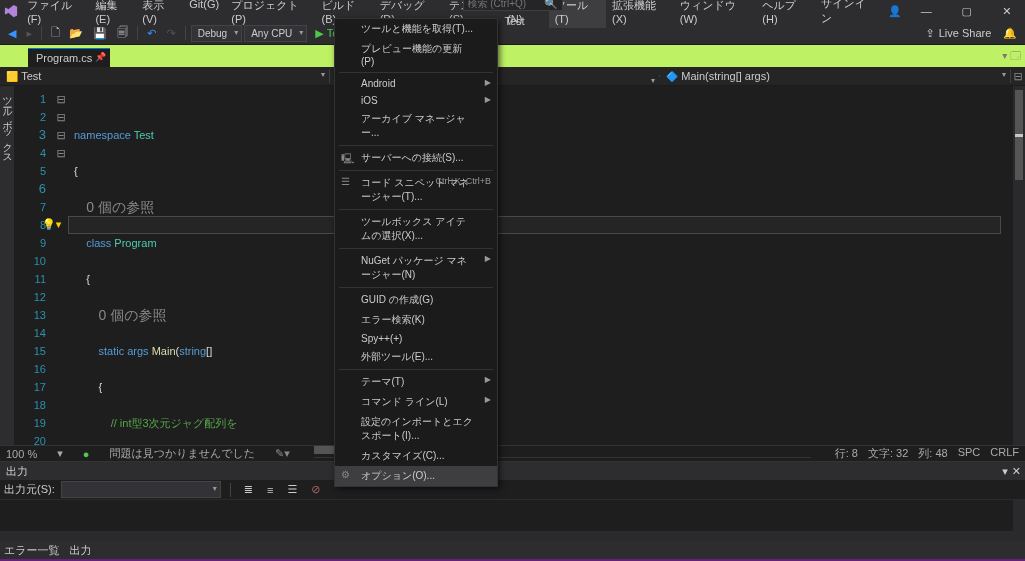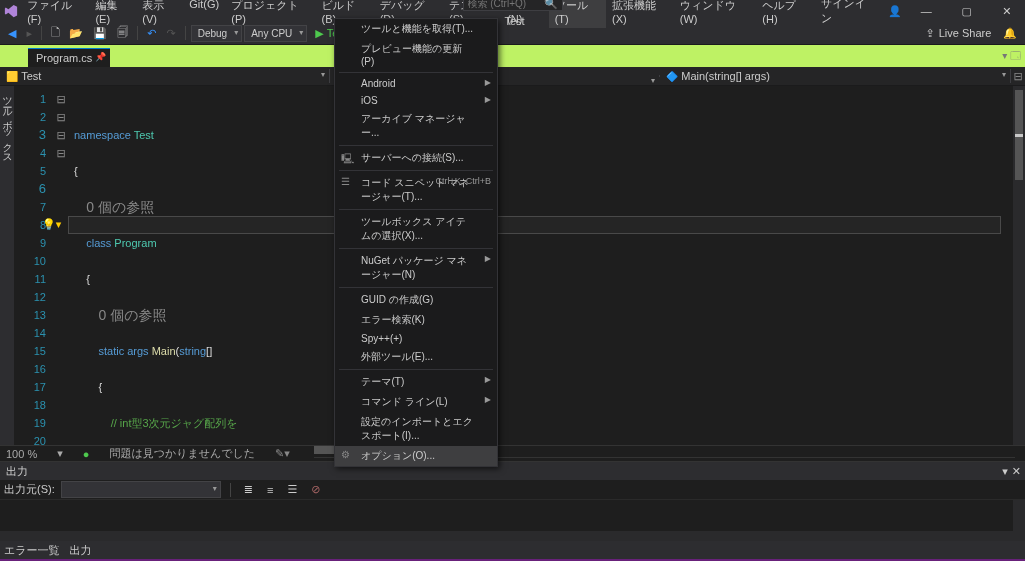--- a/index.html
+++ b/index.html
@@ -224,20 +224,27 @@
 
 <div class="statusline">
   <span>100 %</span>
     <span>▾</span>
   <span style="color:#4ec94e;">●</span>
     <span>問題は見つかりませんでした</span>
   <span style="color:#888;">✎▾</span>
   <span style="flex:1;border-bottom:1px solid #333;height:8px;margin:0 4px;position:relative;">
       <span style="position:absolute;left:0;width:30px;height:8px;background:#555;top:-4px;"></span>
     </span>
+  <div class="right">
+    <span>行: 8</span>
+    <span>文字: 32</span>
+    <span>列: 48</span>
+    <span>SPC</span>
+    <span>CRLF</span>
+  </div>
 </div>
 
 <div class="outputpanel">
   <div class="hdr">
       <span>出力</span>
       <span class="rctrl">
         <span>▾</span>
         <span>✕</span>
       </span>
     </div>
@@ -284,14 +291,15 @@
     <div class="mi">NuGet パッケージ マネージャー(N)<span class="arrow">▶</span></div>
     <div class="sep"></div>
     <div class="mi">GUID の作成(G)</div>
     <div class="mi">エラー検索(K)</div>
     <div class="mi">Spy++(+)</div>
     <div class="mi">外部ツール(E)...</div>
     <div class="sep"></div>
     <div class="mi">テーマ(T)<span class="arrow">▶</span></div>
     <div class="mi">コマンド ライン(L)<span class="arrow">▶</span></div>
     <div class="mi">設定のインポートとエクスポート(I)...</div>
+    <div class="mi">カスタマイズ(C)...</div>
     <div class="mi hov">オプション(O)...<span class="ico">⚙</span></div>
   </div>
 
 </body></html>

